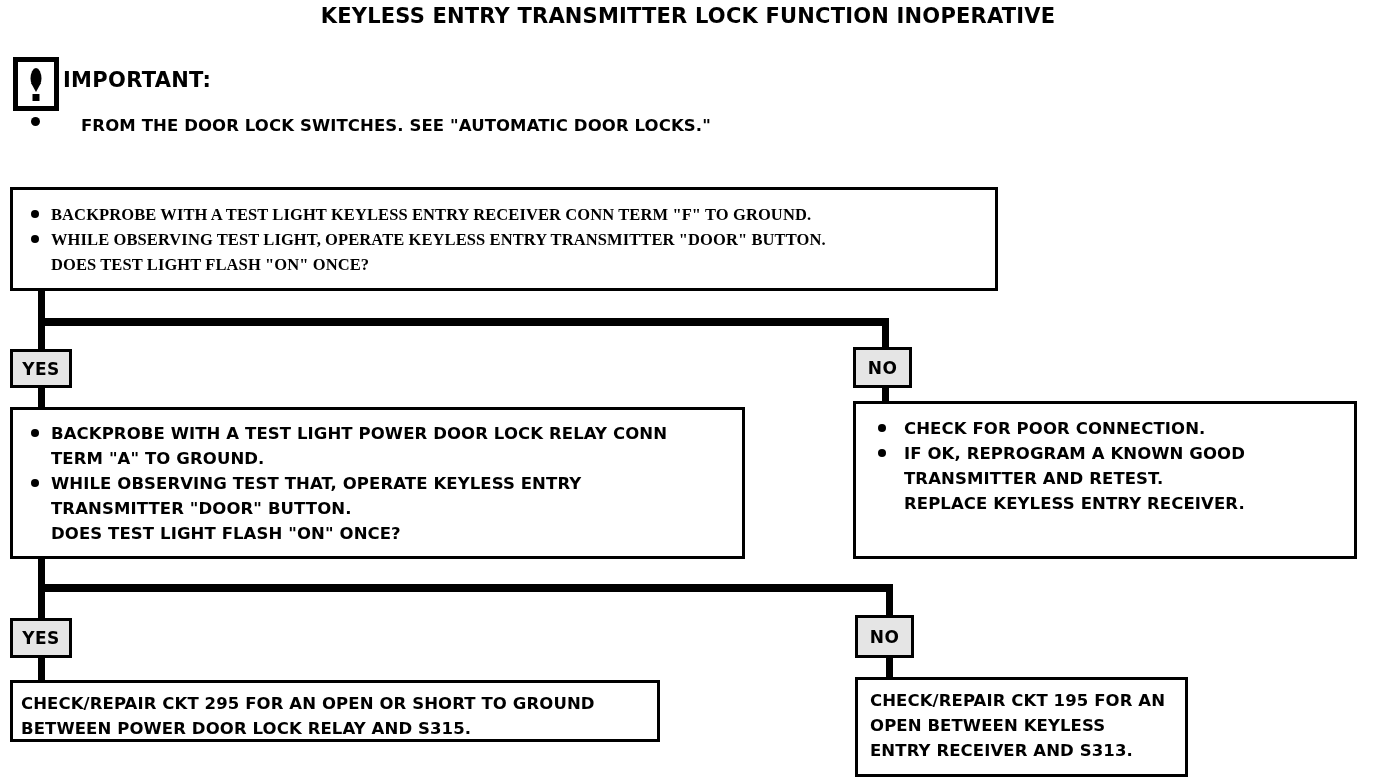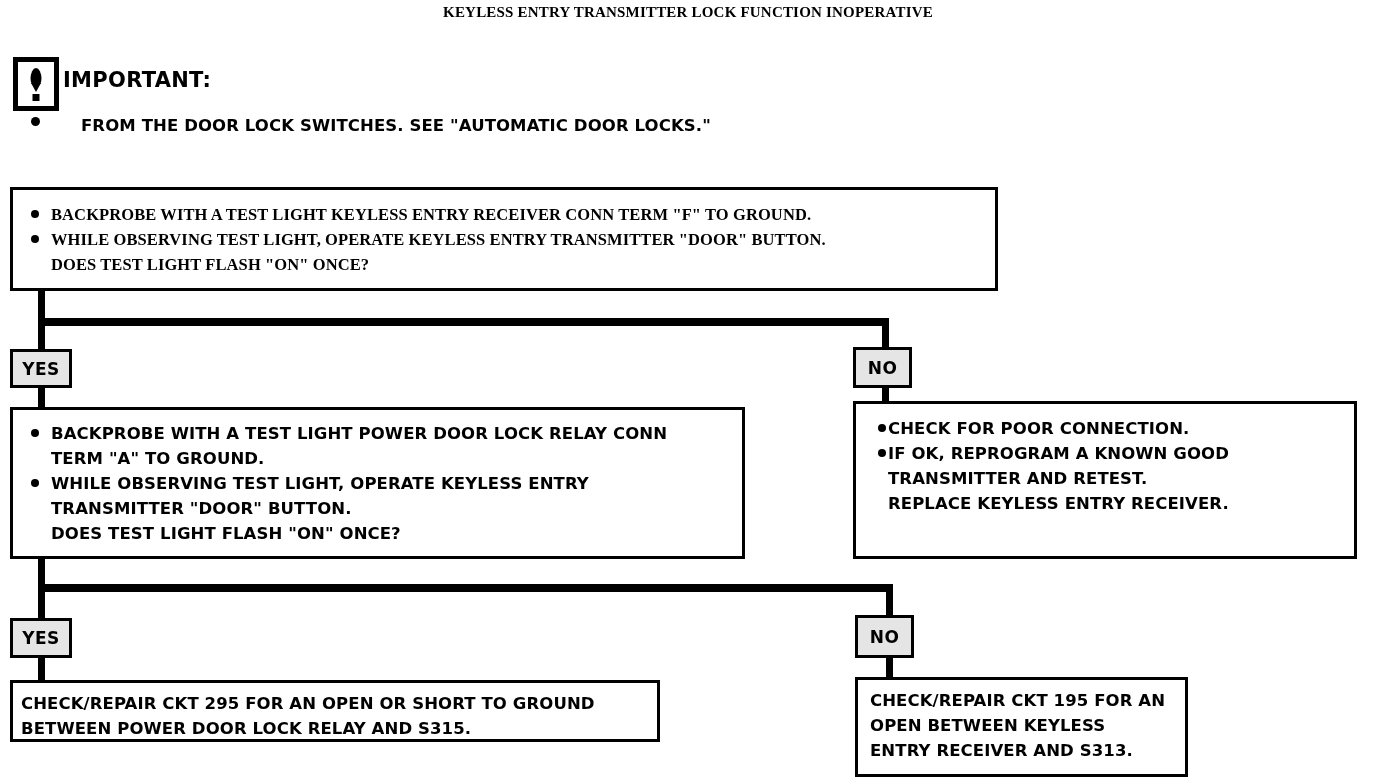--- a/index.html
+++ b/index.html
@@ -16,25 +16,24 @@
     overflow: hidden;
   }
 
   
   .title {
     position: absolute;
     left: 0;
     top: 4px;
     width: 1376px;
     text-align: center;
-    font-size: 15px;
+    font-size: 21px;
     font-weight: bold;
     letter-spacing: 0.2px;
     white-space: nowrap;
-    font-family: Liberation Serif, serif;
   }
 
   
   .important-icon {
     position: absolute;
     left: 13px;
     top: 57px;
     width: 46px;
     height: 54px;
     border: 5px solid #000;
@@ -131,21 +130,21 @@
 
   
   #box-q1      { left: 10px;  top: 187px; width: 988px;  height: 104px; font-family: Liberation Serif, serif; }
   #box-q1 .inner { padding: 12px 0 0 0; }
 
   #box-q2      { left: 10px;  top: 407px; width: 735px;  height: 152px; }
   #box-q2 .inner { padding: 11px 0 0 0; }
 
   #box-no1     { left: 853px; top: 401px; width: 504px;  height: 158px; }
   #box-no1 .inner { padding: 12px 0 0 0; }
-  #box-no1 .bullet-row { padding-left: 32px; }
+  #box-no1 .bullet-row { padding-left: 48px; }
   #box-no1 .bullet-row .bdot { left: 22px; }
 
   #box-res1    { left: 10px;  top: 680px; width: 650px;  height: 62px; }
   #box-res1 .inner { padding: 8px 0 0 8px; }
 
   #box-res2    { left: 855px; top: 677px; width: 333px;  height: 100px; }
   #box-res2 .inner { padding: 8px 0 0 12px; }
 
   
   .ynbox {
@@ -230,21 +229,21 @@
 
 <div class="fbox" id="box-q2">
   <div class="inner">
     <div class="bullet-row">
       <span class="bdot"></span>
       <div class="line">BACKPROBE WITH A TEST LIGHT POWER DOOR LOCK RELAY CONN</div>
       <div class="line">TERM "A" TO GROUND.</div>
     </div>
     <div class="bullet-row">
       <span class="bdot"></span>
-      <div class="line">WHILE OBSERVING TEST LIGHT, OPERATE KEYLESS ENTRY</div>
+      <div class="line">WHILE OBSERVING TEST THAT, OPERATE KEYLESS ENTRY</div>
       <div class="line">TRANSMITTER "DOOR" BUTTON.</div>
       <div class="line">DOES TEST LIGHT FLASH "ON" ONCE?</div>
     </div>
   </div>
 </div>
 
 <div class="fbox" id="box-no1">
   <div class="inner">
     <div class="bullet-row">
       <span class="bdot"></span>

